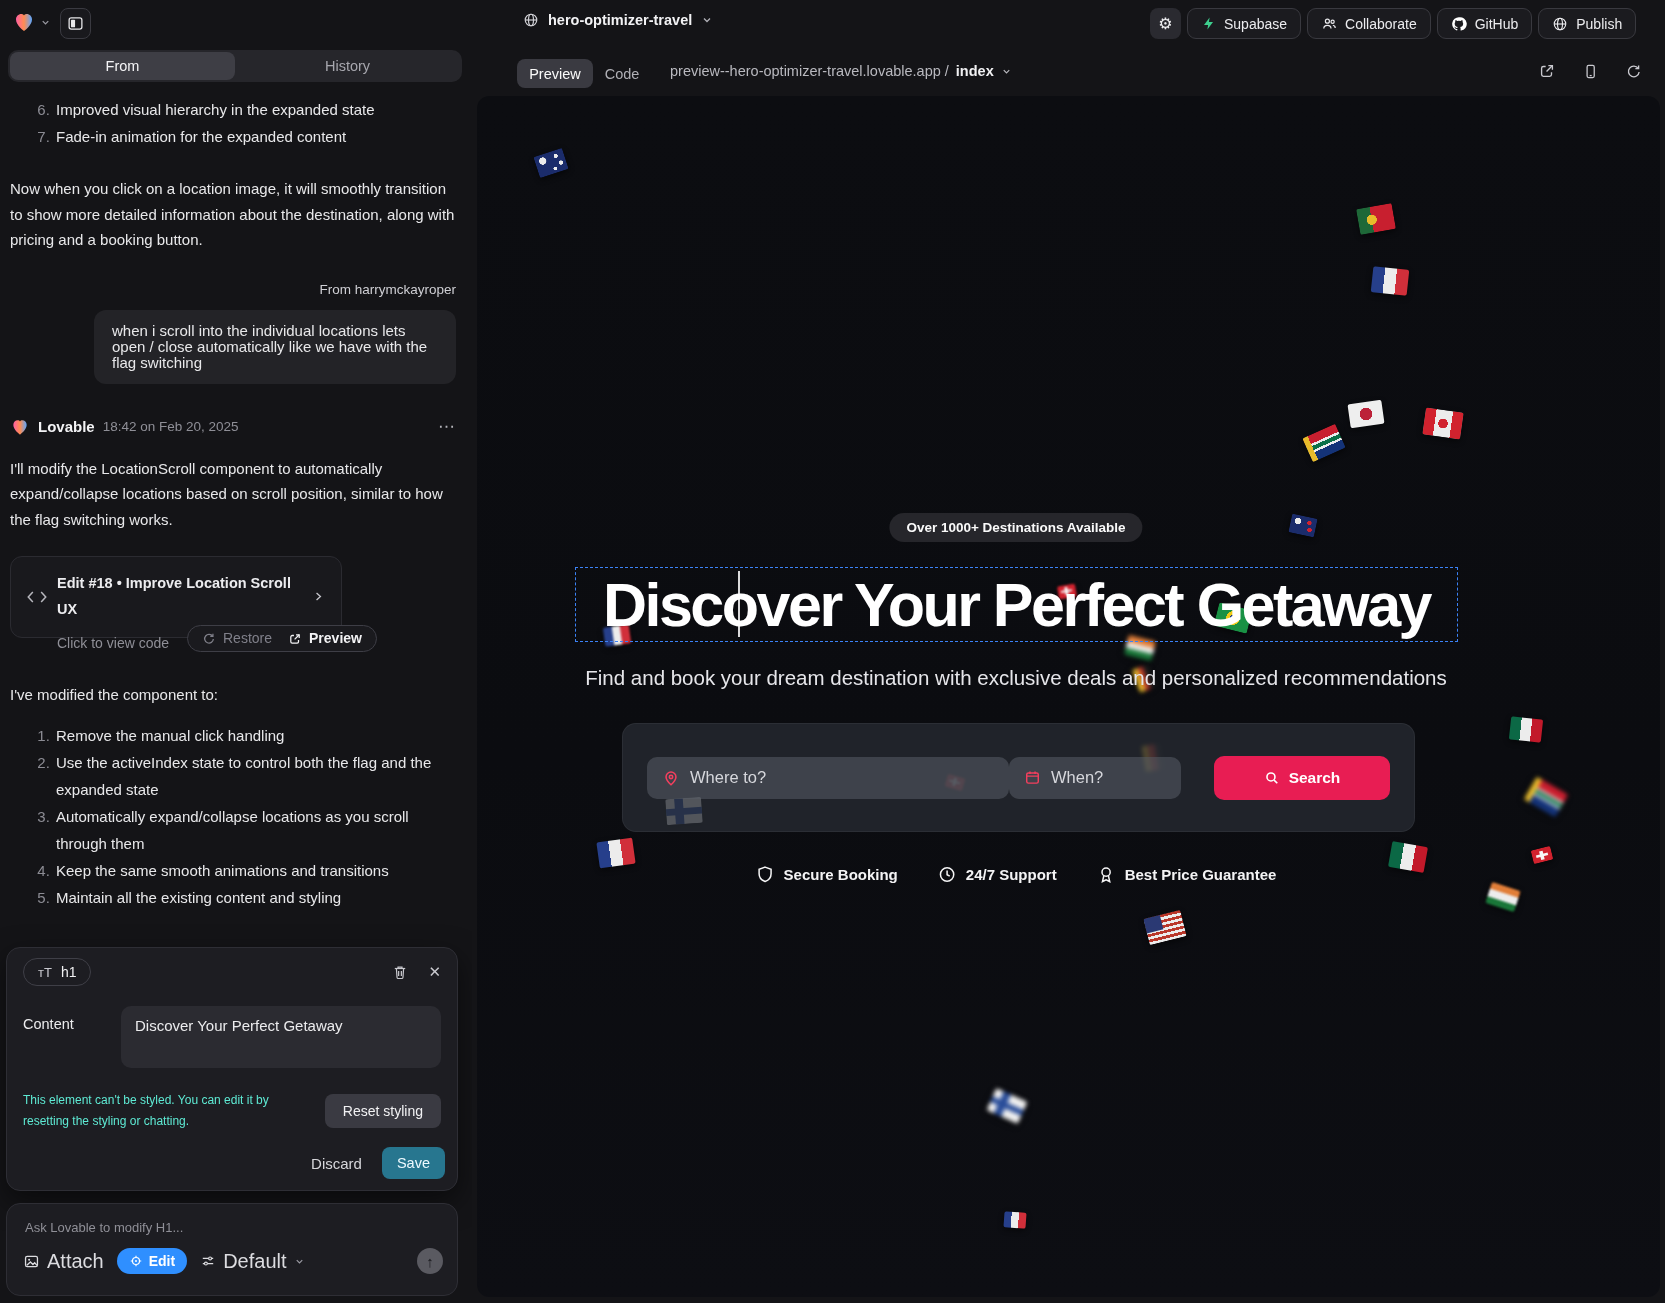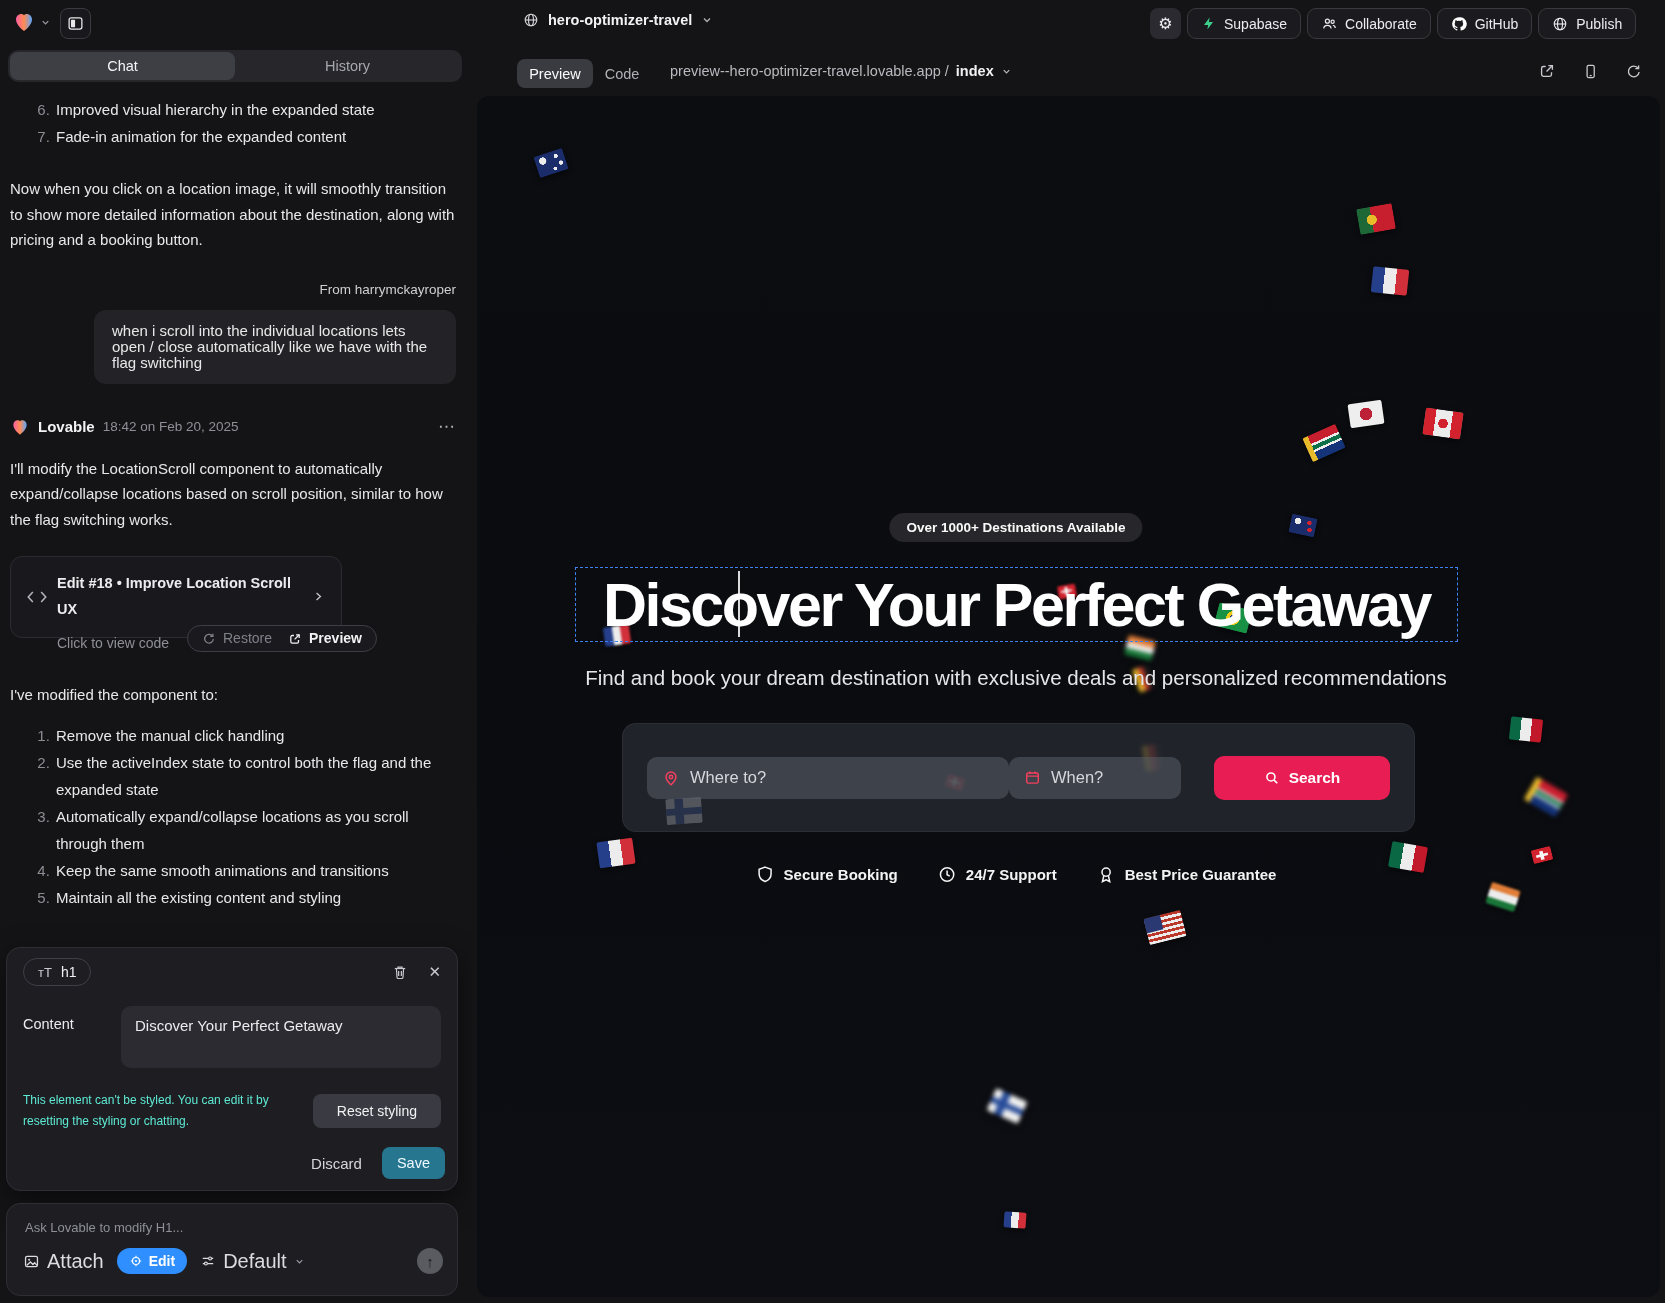--- a/index.html
+++ b/index.html
@@ -60,21 +60,21 @@
   .tag-pill { display:flex; align-items:center; gap:9px; border:1px solid #3f3f47; border-radius:999px; padding:5px 14px; }
   .tag-glyph { font-size:13px; color:#c9c9cf; }
   .tag-name { font-size:14px; color:#f0f0f2; }
   .editor-head-icons { margin-left:auto; display:flex; align-items:center; gap:20px; color:#c9c9cf; }
   .close-glyph { font-size:15px; color:#c9c9cf; }
   .content-row { display:flex; margin:20px 16px 0 16px; }
   .content-label { width:98px; padding-top:10px; font-size:14.5px; color:#ececee; }
   .content-area { flex:1; height:62px; background:#2b2b31; border:none; border-radius:10px; padding:11px 14px; font-family:"Liberation Sans",sans-serif; font-size:15px; color:#ececee; resize:none; outline:none; }
   .note-row { display:flex; align-items:center; margin:22px 16px 0 16px; gap:10px; }
   .note-text { width:302px; font-size:12px; line-height:21px; color:#5eead4; }
-  .reset-btn { background:#3a3a42; border-radius:8px; padding:9px 24px; font-size:14px; color:#f2f2f4; white-space:nowrap; }
+  .reset-btn { background:#3a3a42; border-radius:8px; padding:9px 18px; font-size:14px; color:#f2f2f4; white-space:nowrap; }
   .editor-actions { display:flex; justify-content:flex-end; align-items:center; gap:20px; margin:15px 12px 0 0; }
   .discard-btn { font-size:15px; color:#d6d6da; }
   .save-btn { background:#27768f; border-radius:8px; padding:8px 15px; font-size:14.5px; color:#eefaff; }
 
   
   .composer { position:absolute; left:6px; top:1157px; width:452px; height:93px; background:#1d1d22; border:1px solid #2e2e35; border-radius:14px; }
   .composer-input { display:block; width:400px; margin:16px 0 0 18px; background:transparent; border:none; outline:none; font-family:"Liberation Sans",sans-serif; font-size:13px; color:#ececee; }
   .composer-input::placeholder { color:#8f8f97; }
   .composer-row { display:flex; align-items:center; gap:13px; margin-top:13px; padding:0 14px 0 16px; }
   .comp-item { display:flex; align-items:center; gap:7px; font-size:20px; color:#dcdce0; }
@@ -209,21 +209,21 @@
             <path d="M2.8 10h14.4"></path>
           </svg>
         </span>
       <span>Publish</span>
     </div>
   </div>
 </header>
 
 <aside class="sidebar">
   <div class="tabbar">
-    <div class="tab active">Chat</div>
+    <div class="tab active">From</div>
     <div class="tab">History</div>
   </div>
 
   <div class="chat">
     <ol start="6" style="margin-top:8px">
       <li>Improved visual hierarchy in the expanded state</li>
       <li>Fade-in animation for the expanded content</li>
     </ol>
 
     <p class="para">Now when you click on a location image, it will smoothly transition to show more detailed information about the destination, along with pricing and a booking button.</p>

